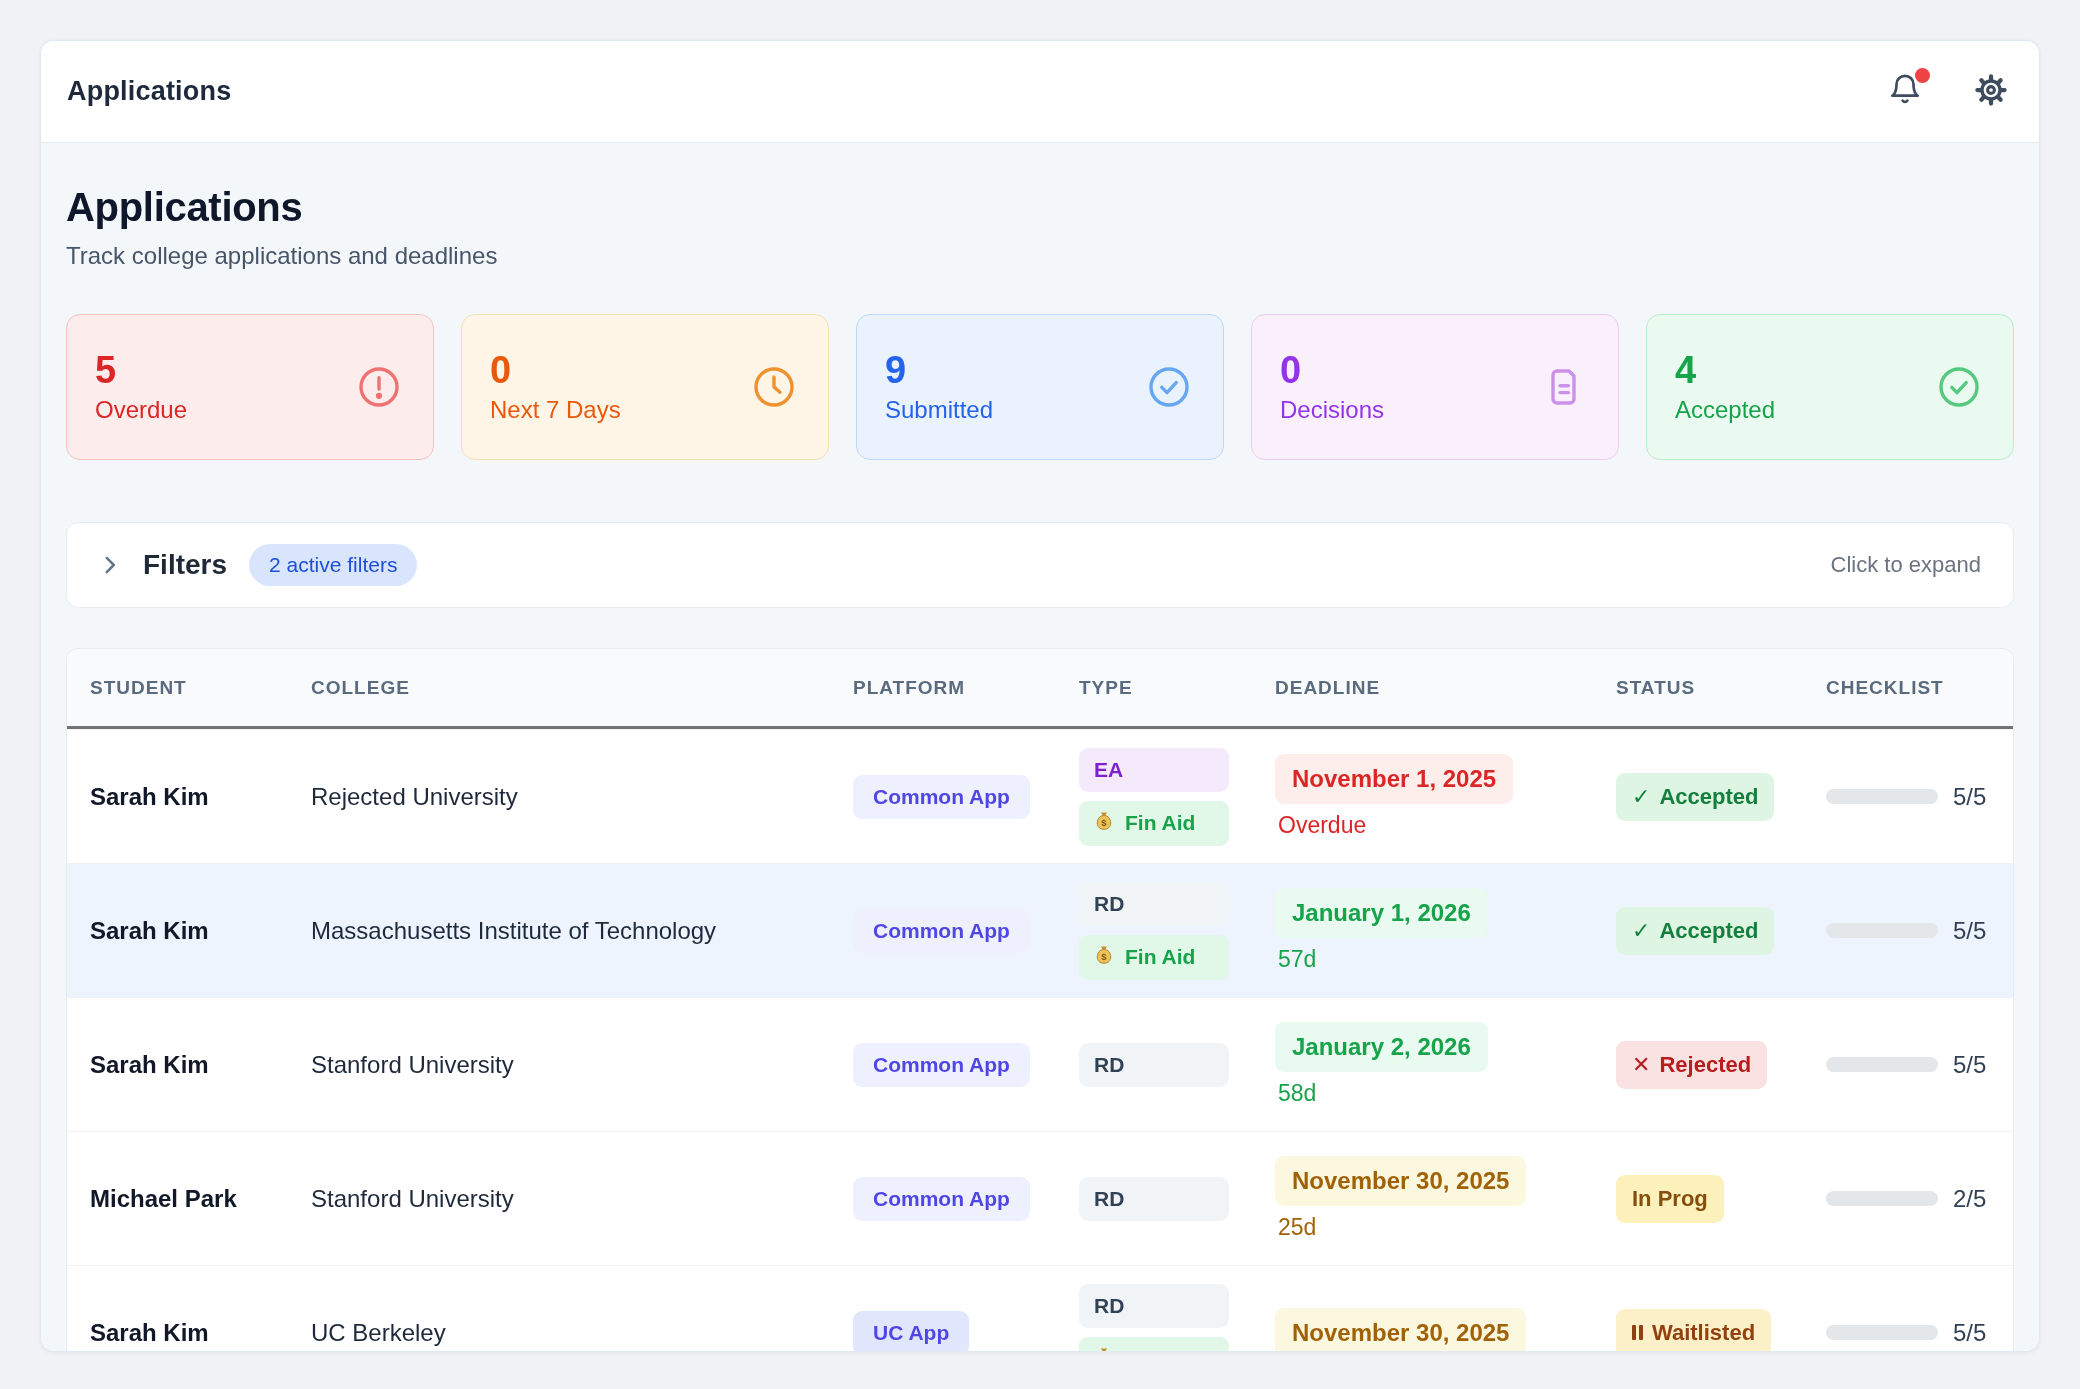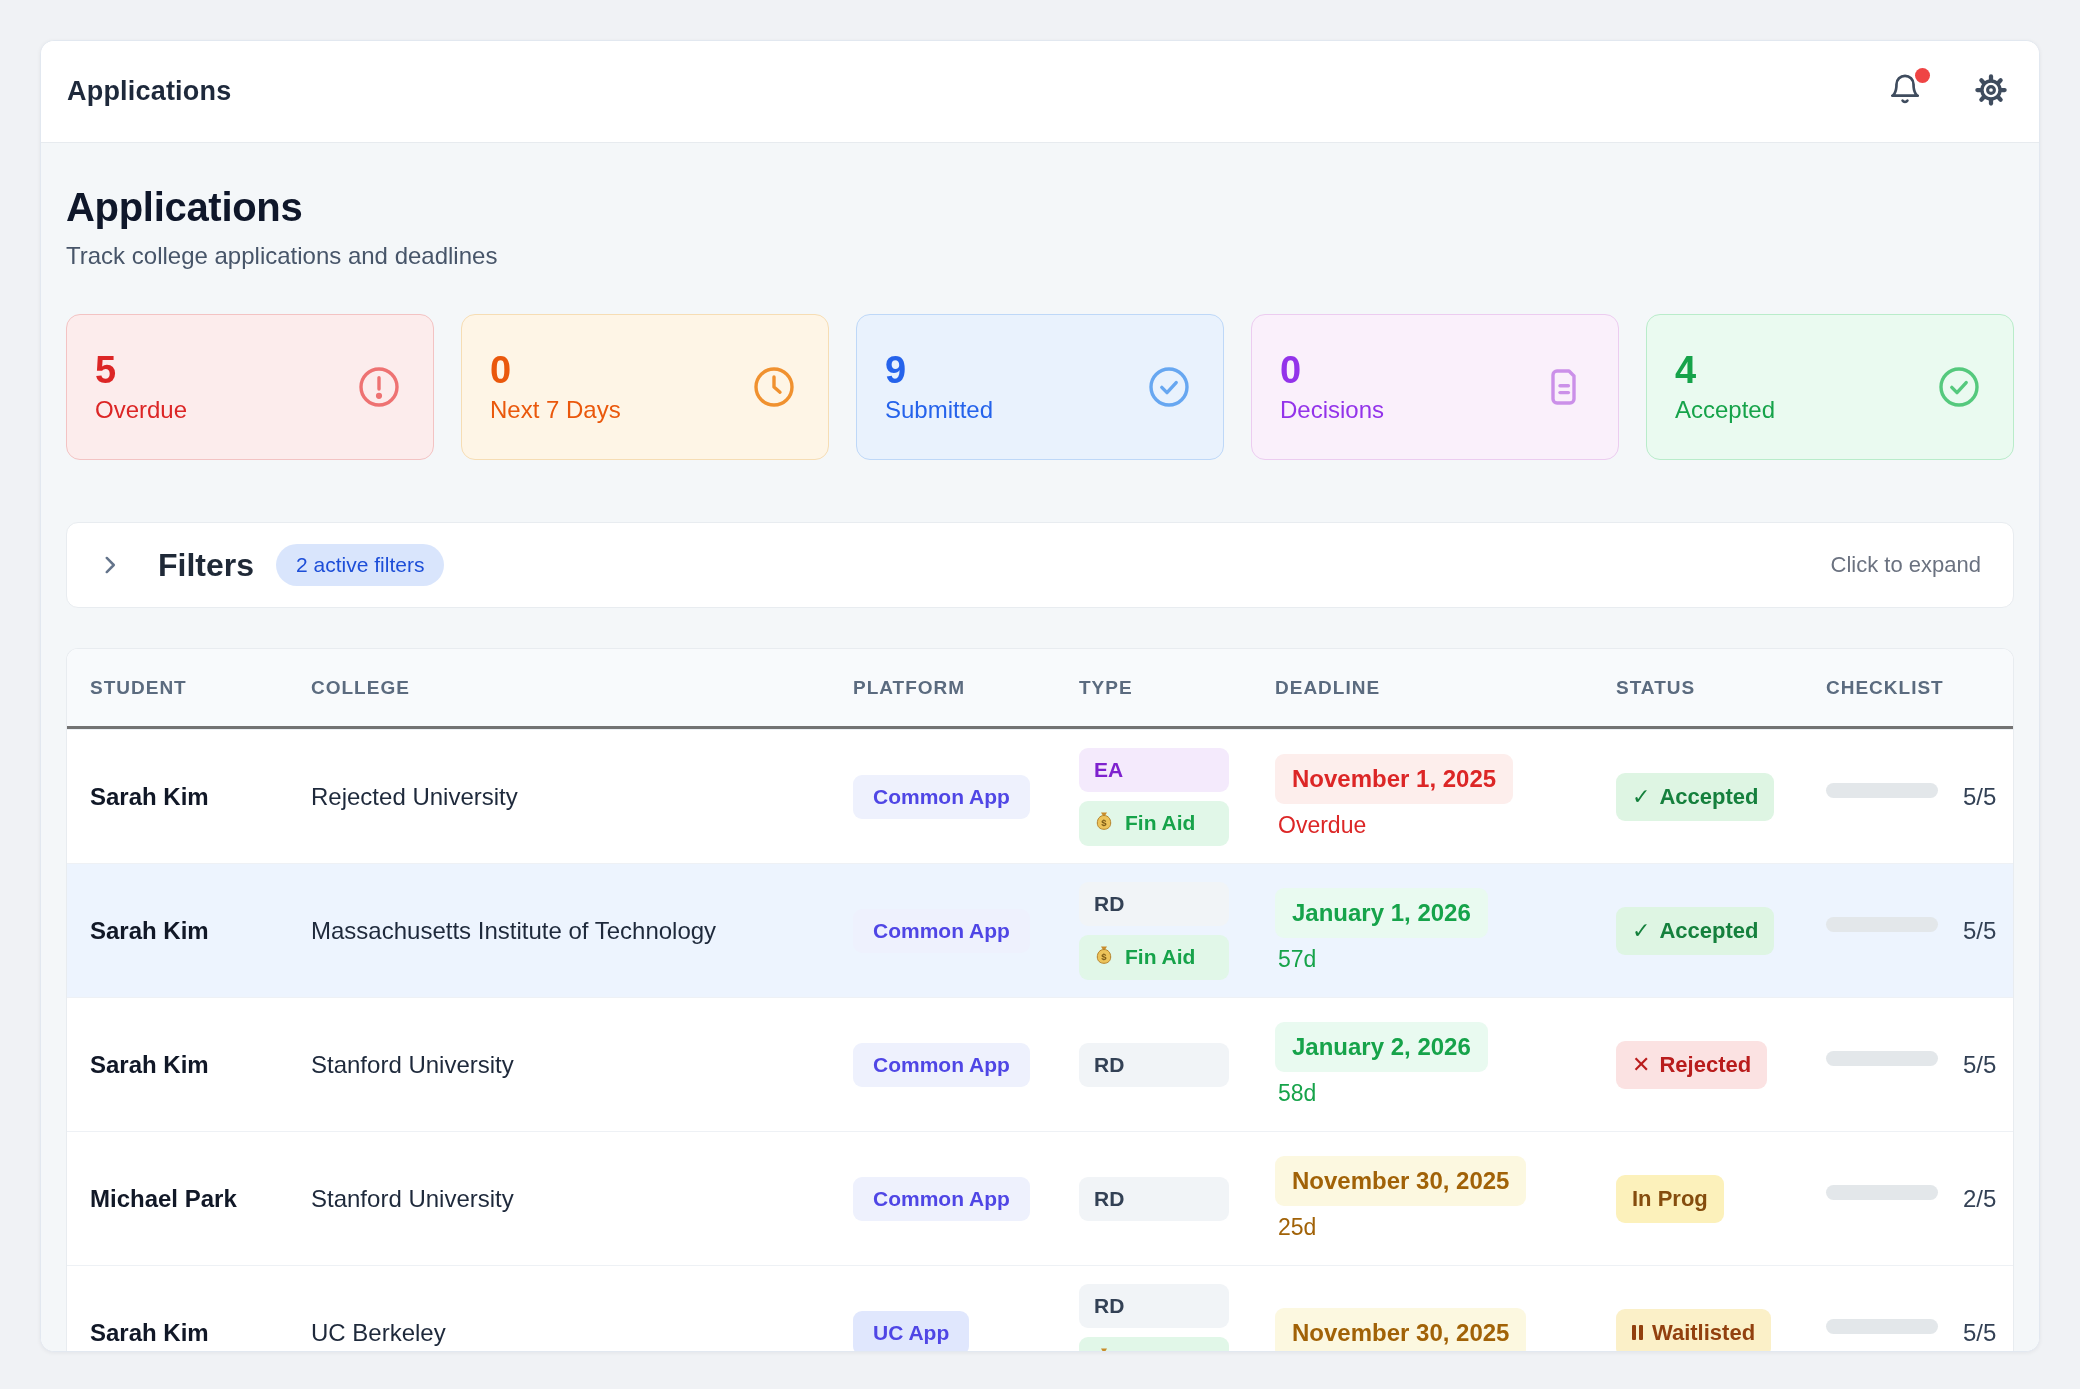--- a/index.html
+++ b/index.html
@@ -45,21 +45,21 @@
   .stat-orange { background:#fef5e6; border-color:#f6ddb4; } .stat-orange .stat-value,.stat-orange .stat-label { color:#ea580c; }
   .stat-blue   { background:#e9f2fd; border-color:#bed8f8; } .stat-blue .stat-value,.stat-blue .stat-label { color:#2563eb; }
   .stat-purple { background:#faf0fb; border-color:#ecccf0; } .stat-purple .stat-value,.stat-purple .stat-label { color:#9333ea; }
   .stat-green  { background:#eafaf0; border-color:#b9ecca; } .stat-green .stat-value,.stat-green .stat-label { color:#16a34a; }
   
   .filters {
     margin-top:62px; height:86px; background:#ffffff; border:1px solid #e8ecf0; border-radius:12px;
     display:flex; align-items:center; padding:0 32px 0 30px; cursor:pointer;
   }
   .filters .chev { width:26px; height:26px; }
-  .filters-label { font-size:32px; font-weight:700; color:#1f2937; margin-left:35px; }
+  .filters-label { font-size:28px; font-weight:700; color:#1f2937; margin-left:20px; }
   .filters-badge { margin-left:22px; background:#d9e5fc; color:#1d4ed8; font-size:21px; font-weight:500;
     padding:9px 20px; border-radius:999px; }
   .filters-hint { margin-left:auto; font-size:22px; color:#6b7280; }
   
   .table-card { margin-top:40px; background:#ffffff; border:1px solid #e8ecf0; border-bottom:none;
     border-radius:12px 12px 0 0; overflow:hidden; }
   .tgrid { display:grid; grid-template-columns:221px 542px 226px 196px 341px 210px 1fr; align-items:center; padding:0 23px; }
   .thead { height:80px; background:#f8fafc; border-bottom:3px solid #737373; }
   .th { font-size:19px; font-weight:700; color:#5b6b7f; letter-spacing:1px; text-transform:uppercase; }
   .trow { min-height:134px; border-top:1px solid #eef1f5; background:#ffffff; cursor:pointer; }
@@ -85,21 +85,21 @@
   .tone-red    .rel-text { color:#dc2626; }
   .tone-green  .rel-text { color:#16a34a; }
   .tone-yellow .rel-text { color:#a16207; }
   .status-pill { padding:11px 16px; font-size:22px; gap:9px; }
   .status-green { background:#def5e3; color:#15803d; }
   .status-red   { background:#fbe2e2; color:#b91c1c; }
   .status-yellow{ background:#fcf1bb; color:#854d0e; }
   .status-amber { background:#fbf0c8; color:#92400e; }
   .pause-icon { display:inline-flex; gap:3px; }
   .pause-icon i { display:block; width:4px; height:15px; background:#92400e; border-radius:1px; }
-  .checklist-cell { display:flex; align-items:flex-start; gap:25px; }
+  .checklist-cell { display:flex; align-items:center; gap:15px; }
   .progress-track { width:112px; height:15px; background:#e3e7ea; border-radius:999px; overflow:hidden; }
   .progress-fill { height:100%; background:#0d9488; border-radius:999px; }
   .checklist-label { font-size:24px; font-weight:500; color:#334155; }
 </style>
 </head>
 <body>
 
 <div class="frame">
 
   <div class="topbar">

